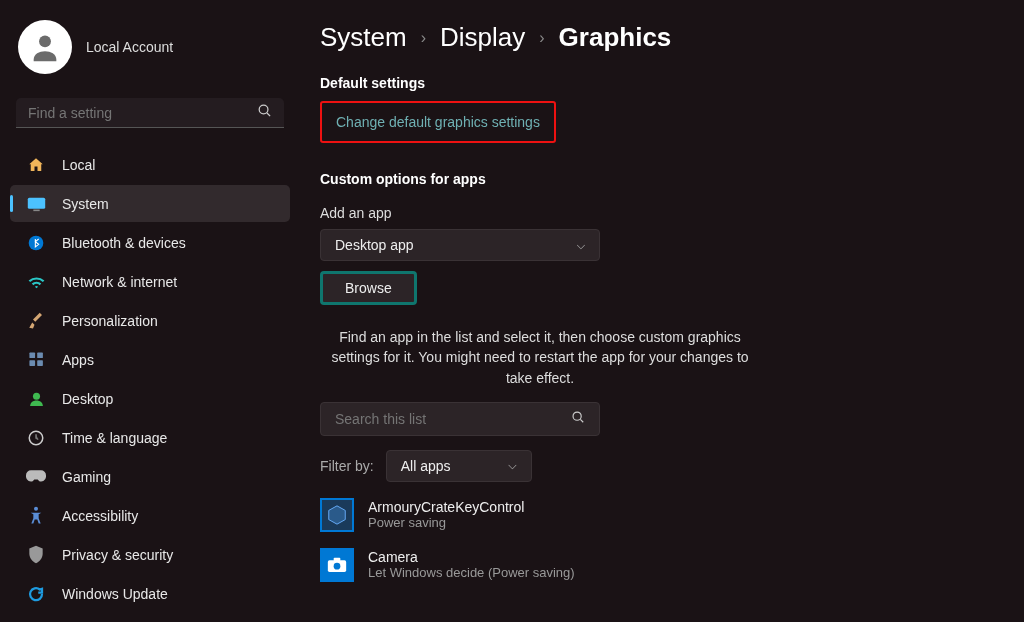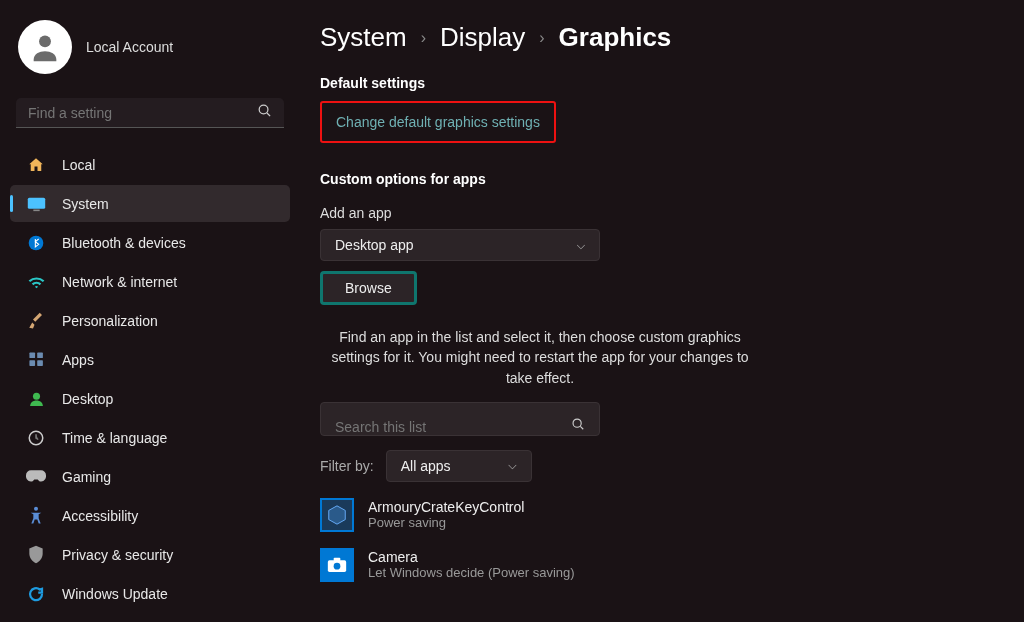--- a/index.html
+++ b/index.html
@@ -37,21 +37,21 @@
   
   .subsection-label { font-size: 14px; color: #ddd; margin-bottom: 8px; }
   
   .dropdown { background: #2c2427; border: 1px solid #3a3235; border-radius: 4px; height: 32px; display: flex; align-items: center; justify-content: space-between; padding: 0 14px; font-size: 14px; color: #eee; width: 280px; margin-bottom: 10px; cursor: pointer; }
   .dropdown.small { width: 146px; margin: 0; }
   
   .btn { background: #2c2427; border: 3px solid #0f766e; border-radius: 4px; height: 34px; display: inline-flex; align-items: center; padding: 0 22px; font-size: 14px; color: #eee; cursor: pointer; margin-bottom: 22px; }
   
   .help-text { font-size: 14px; color: #ddd; line-height: 1.45; max-width: 440px; margin-bottom: 14px; text-align: center; }
   
-  .list-search { background: #2c2427; border: 1px solid #3a3235; border-radius: 4px; height: 34px; width: 280px; display: flex; align-items: flex-end; padding: 0 14px; margin-bottom: 14px; }
+  .list-search { background: #2c2427; border: 1px solid #3a3235; border-radius: 4px; height: 34px; width: 280px; display: flex; align-items: center; padding: 0 14px; margin-bottom: 14px; }
   .list-search input { flex: 1; background: transparent; border: none; outline: none; color: #ccc; font-size: 14px; }
   
   .filter-row { display: flex; align-items: center; gap: 12px; margin-bottom: 16px; }
   .filter-row .fl { font-size: 14px; color: #aaa; }
   
   .app-item { display: flex; align-items: center; gap: 14px; margin-bottom: 16px; }
   .app-icon { width: 34px; height: 34px; border: 2px solid #0078d4; background: #1a3a5a; display: flex; align-items: center; justify-content: center; }
   .app-icon.cam { background: #0078d4; }
   .app-info .app-name { font-size: 14px; color: #eee; }
   .app-info .app-sub { font-size: 13px; color: #999; }

